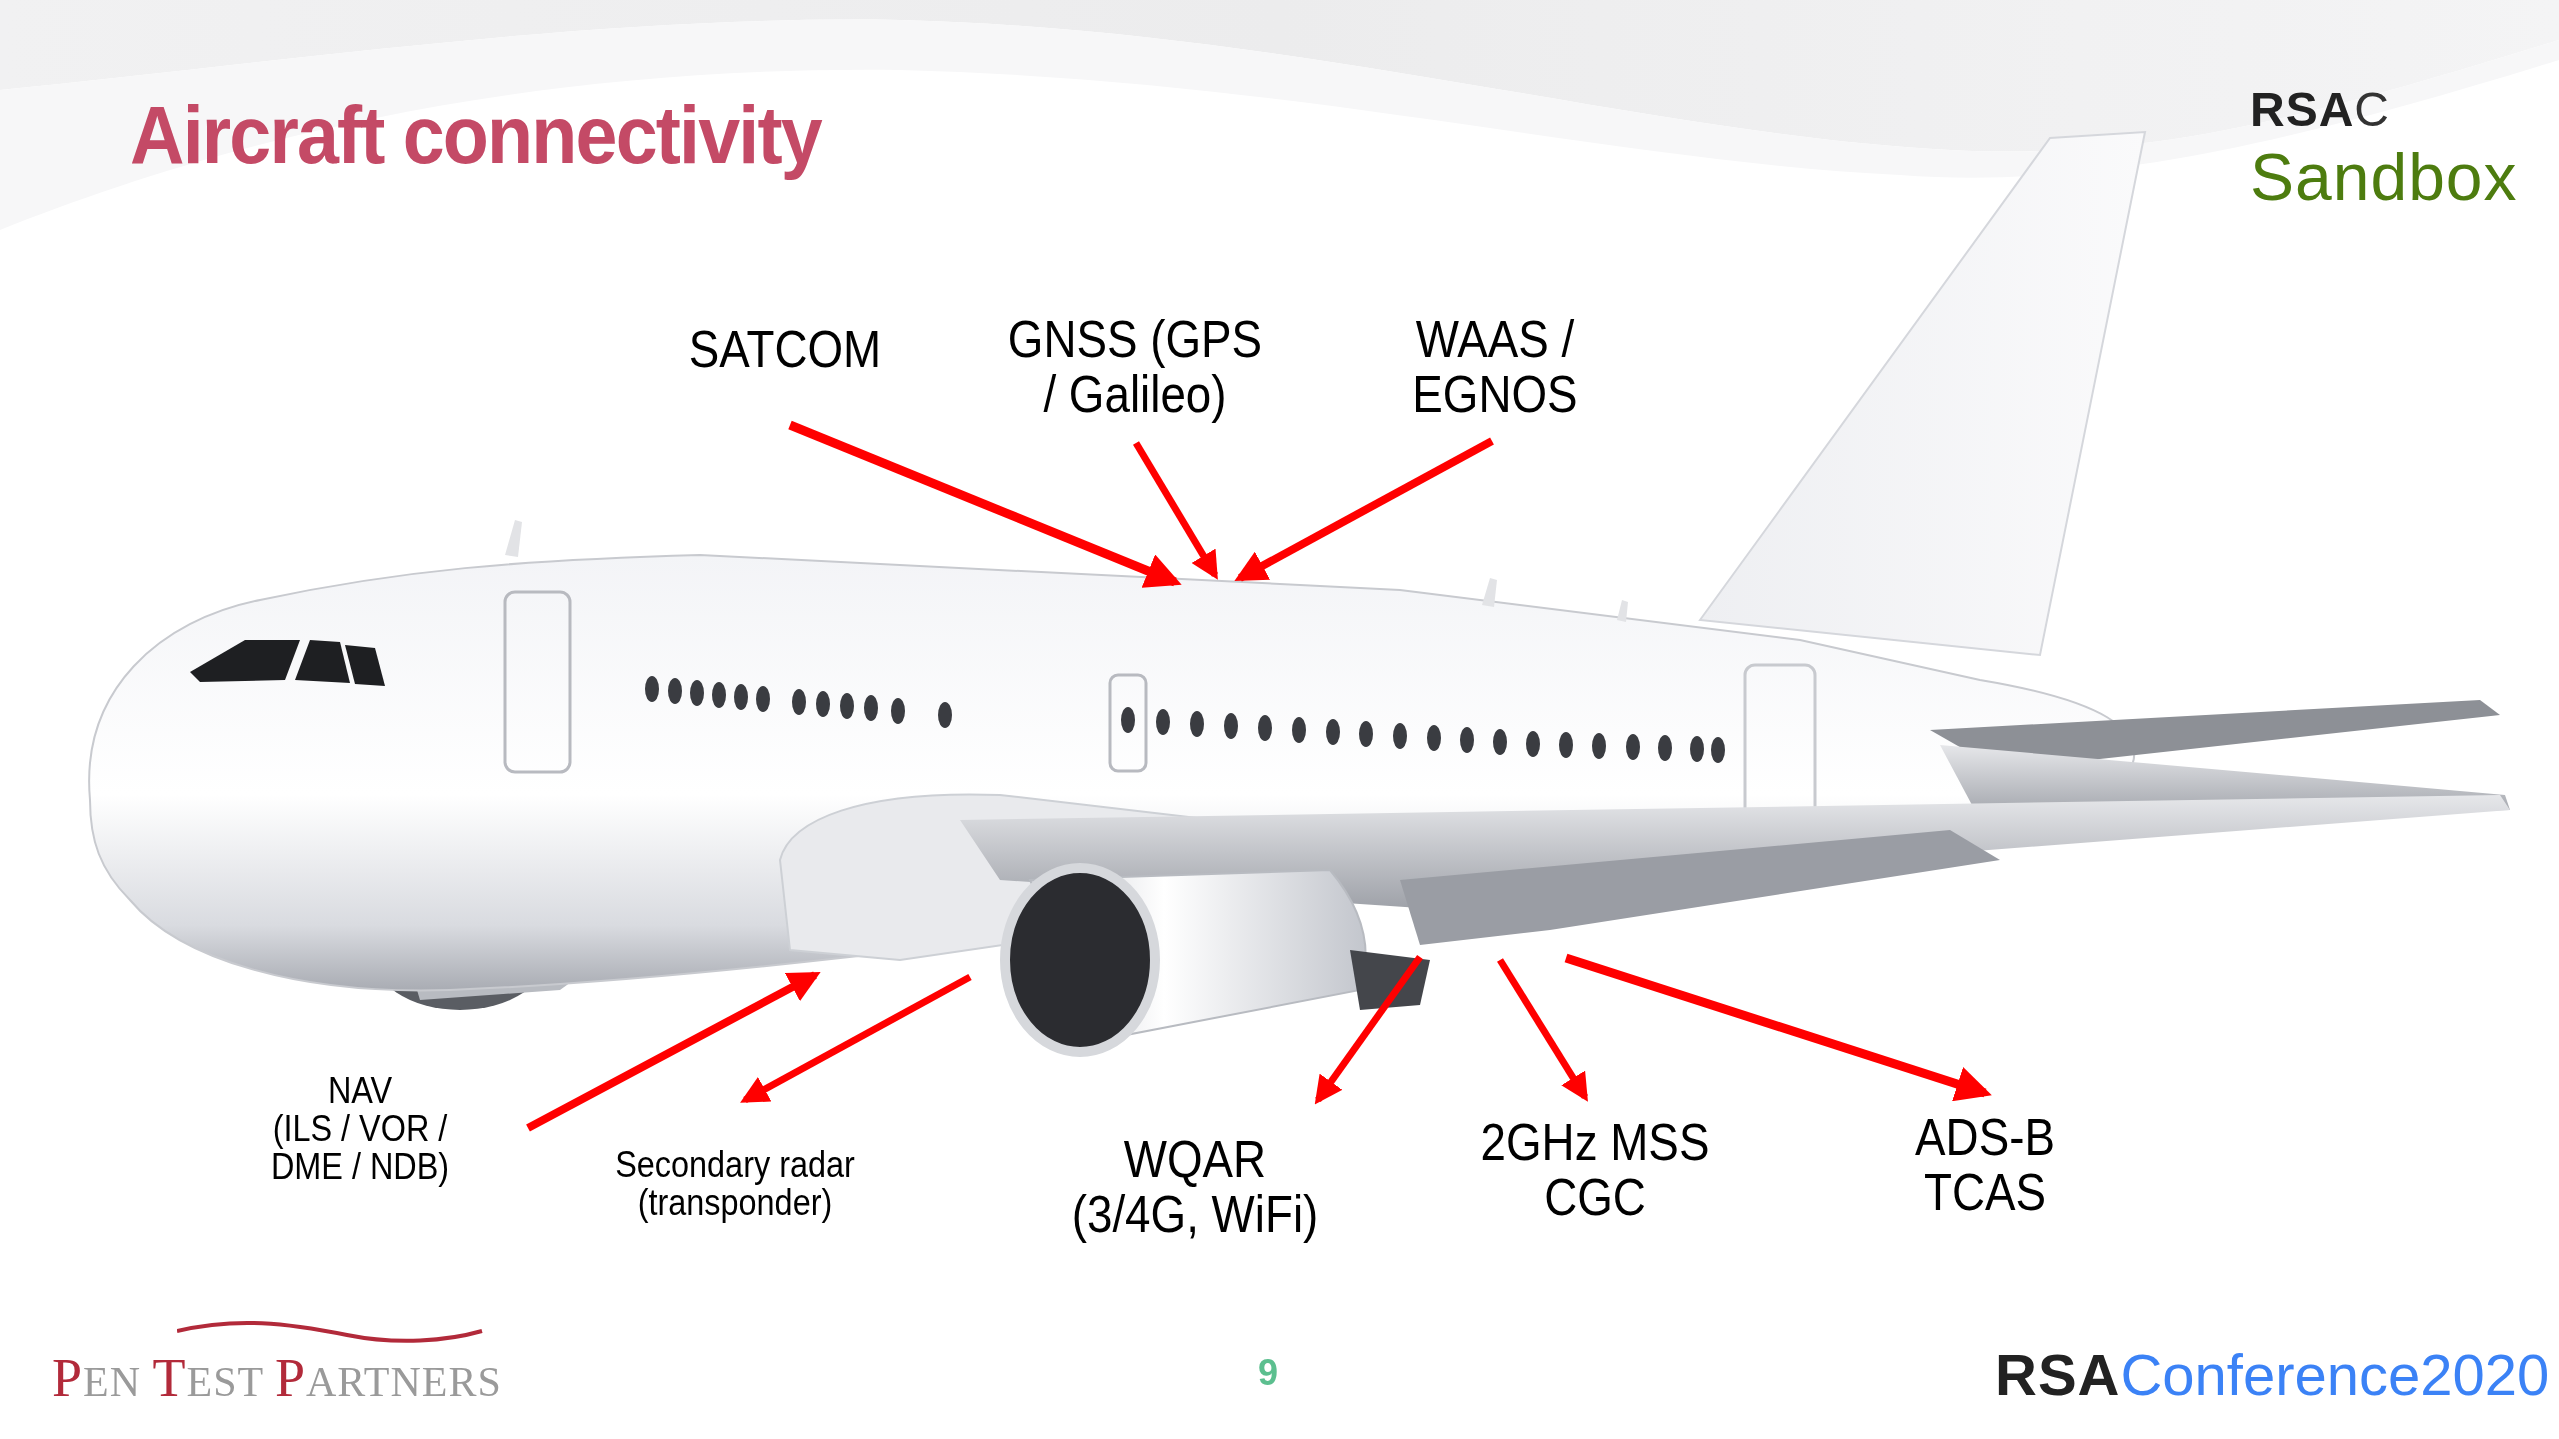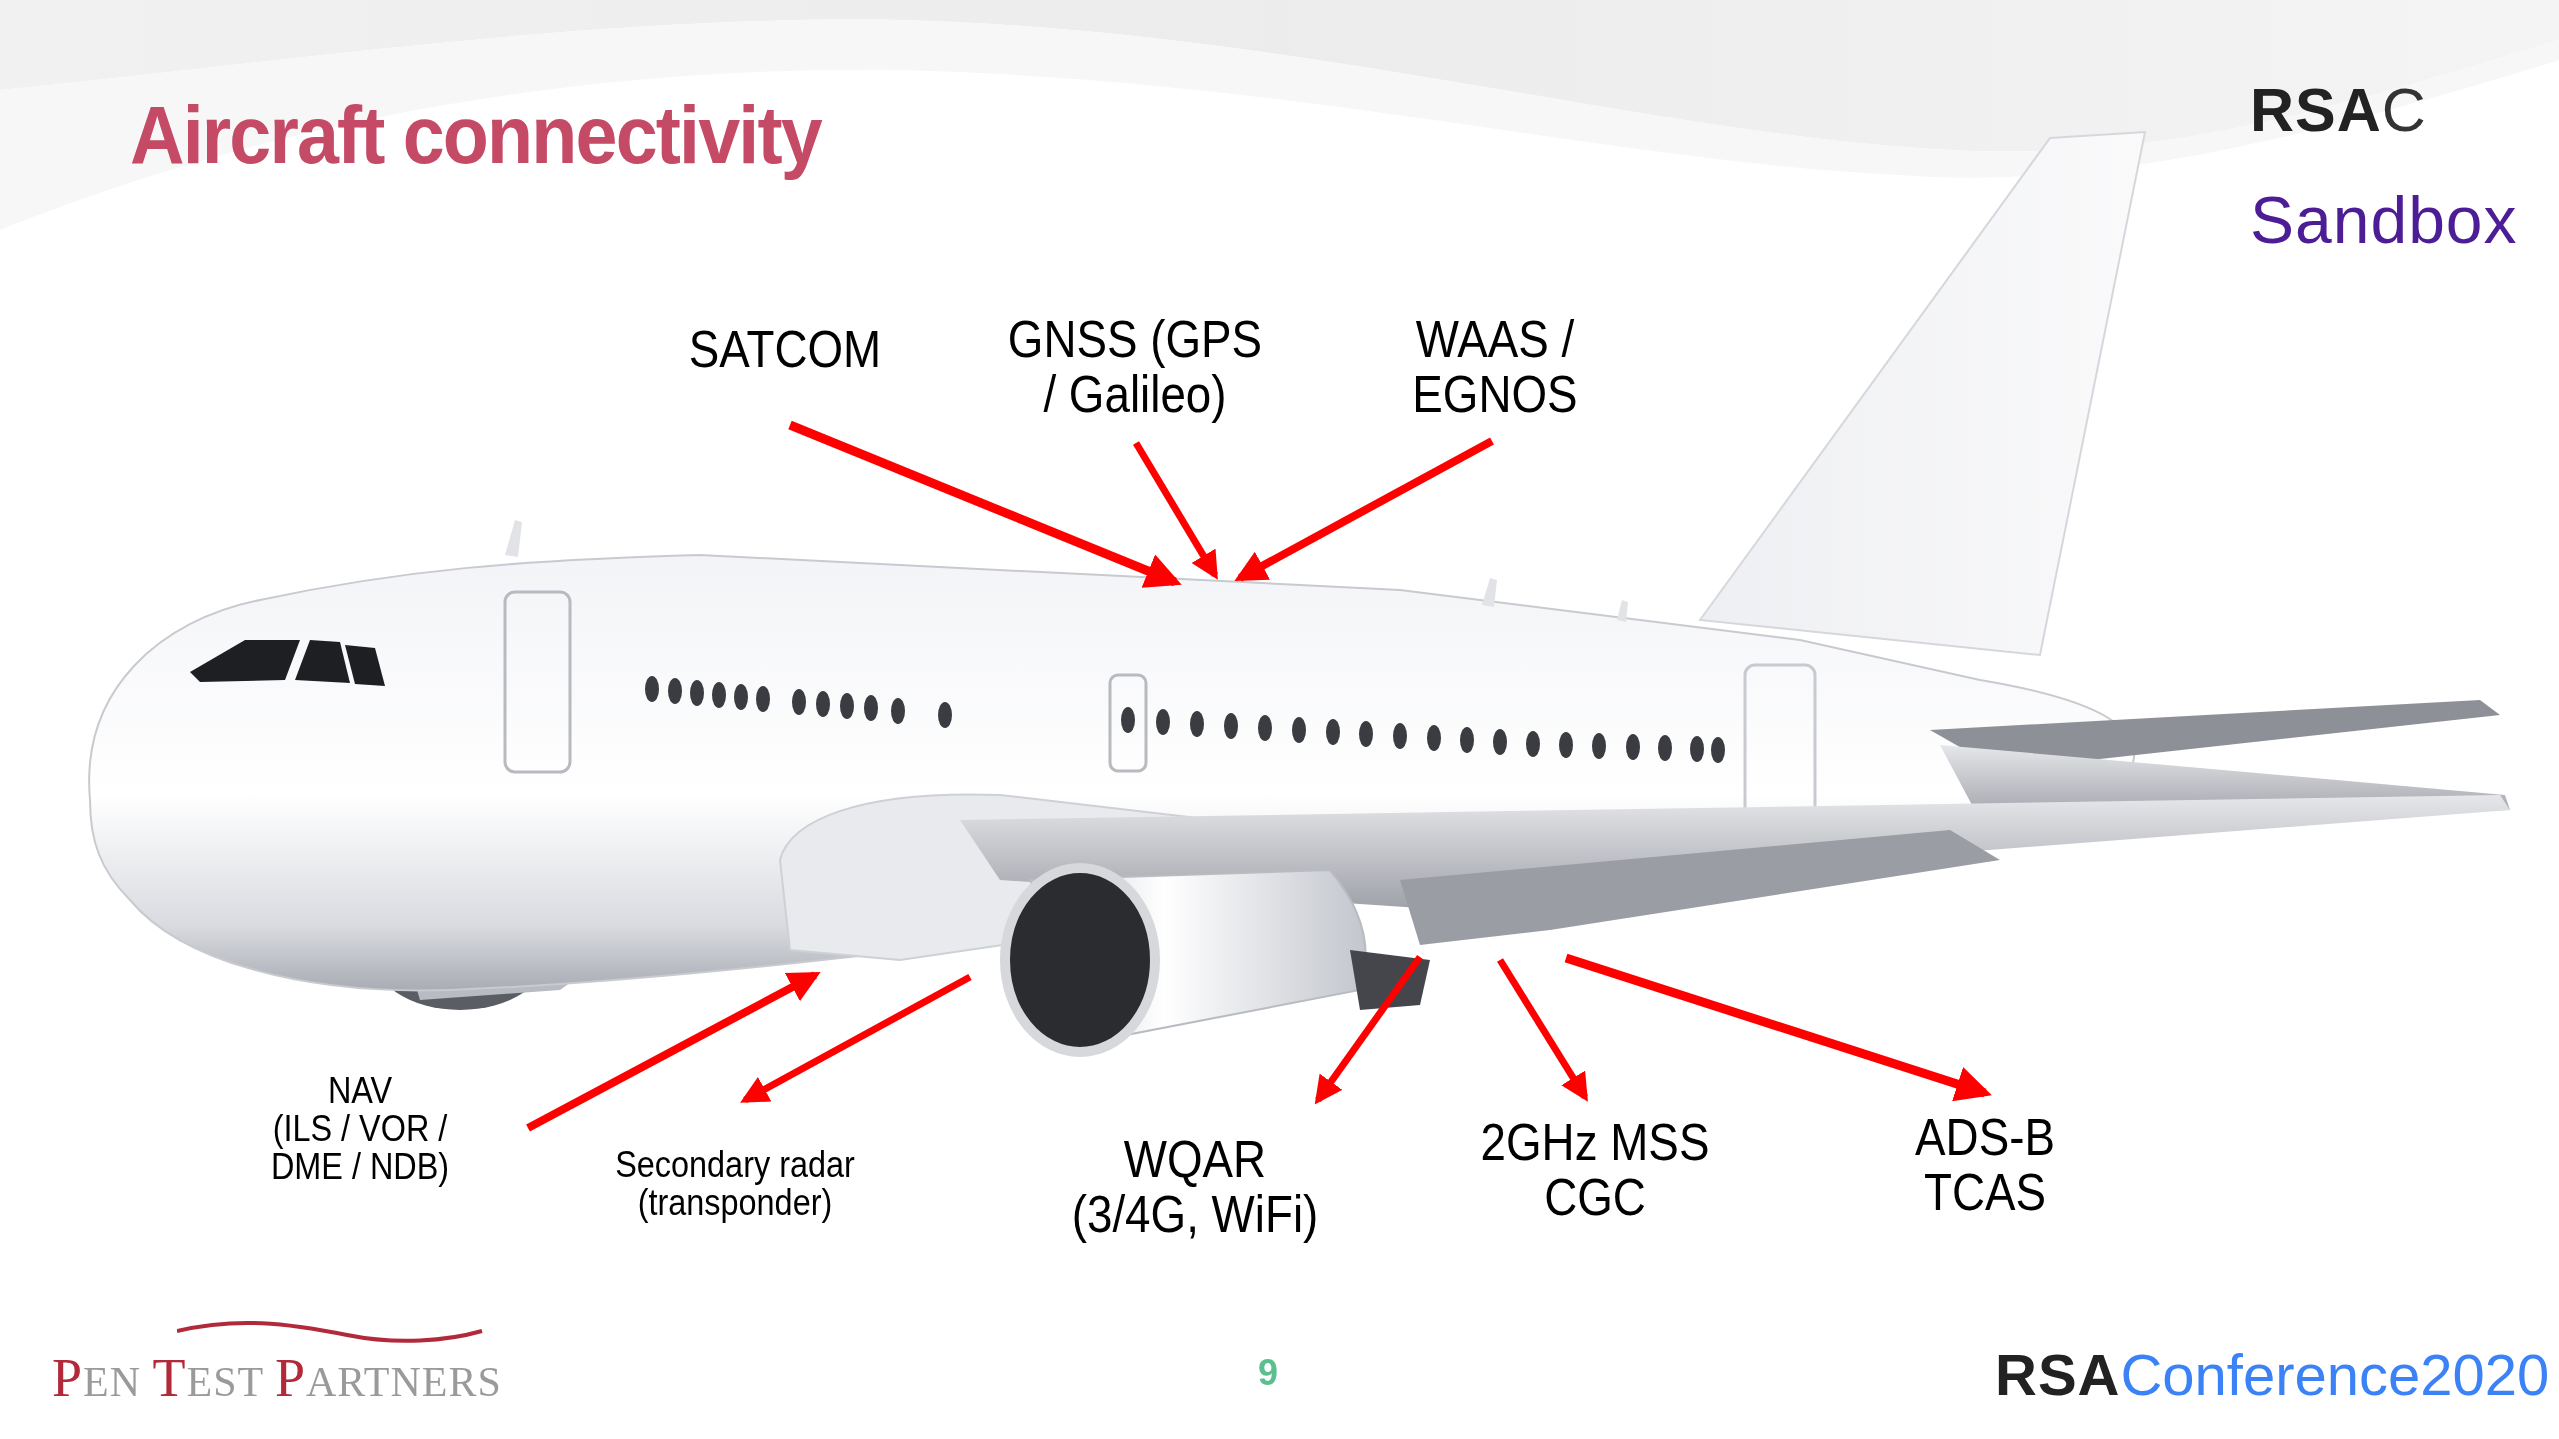--- a/index.html
+++ b/index.html
@@ -10,24 +10,24 @@
   }
   .slide { position: absolute; inset: 0; overflow: hidden; }
   .bg-swoosh { position: absolute; left: 0; top: 0; width: 2559px; height: 420px; }
   .title {
     position: absolute; left: 130px; top: 88px;
     font-size: 82px; font-weight: bold; color: #c44a66;
     letter-spacing: -2px; font-family: "Liberation Sans", sans-serif;
     transform: scaleX(0.92); transform-origin: left top;
   }
   .rsac-sandbox { position: absolute; left: 2250px; top: 78px; color: #222; }
-  .rsac-sandbox .top { font-size: 61px; line-height: 64px; letter-spacing: 1px; }
+  .rsac-sandbox .top { font-size: 48px; line-height: 64px; letter-spacing: 1px; }
   .rsac-sandbox .top b { font-weight: bold; }
   .rsac-sandbox .top span.light { font-weight: normal; color: #333; }
-  .rsac-sandbox .bottom { font-size: 66px; line-height: 70px; font-weight: normal; color: #4c1d95; letter-spacing: 1px; margin-top: 43px; }
+  .rsac-sandbox .bottom { font-size: 66px; line-height: 70px; font-weight: normal; color: #4d7c0f; letter-spacing: 1px; }
 
   .airplane { position: absolute; left: 0; top: 0; width: 2559px; height: 1439px; }
 
   .label {
     position: absolute; text-align: center; color: #000;
     font-family: "Liberation Sans", sans-serif; line-height: 1.05;
     white-space: pre-line;
   }
   .lbl-big { font-size: 52px; transform: scaleX(0.88); }
   .lbl-small { font-size: 36px; transform: scaleX(0.9); }

